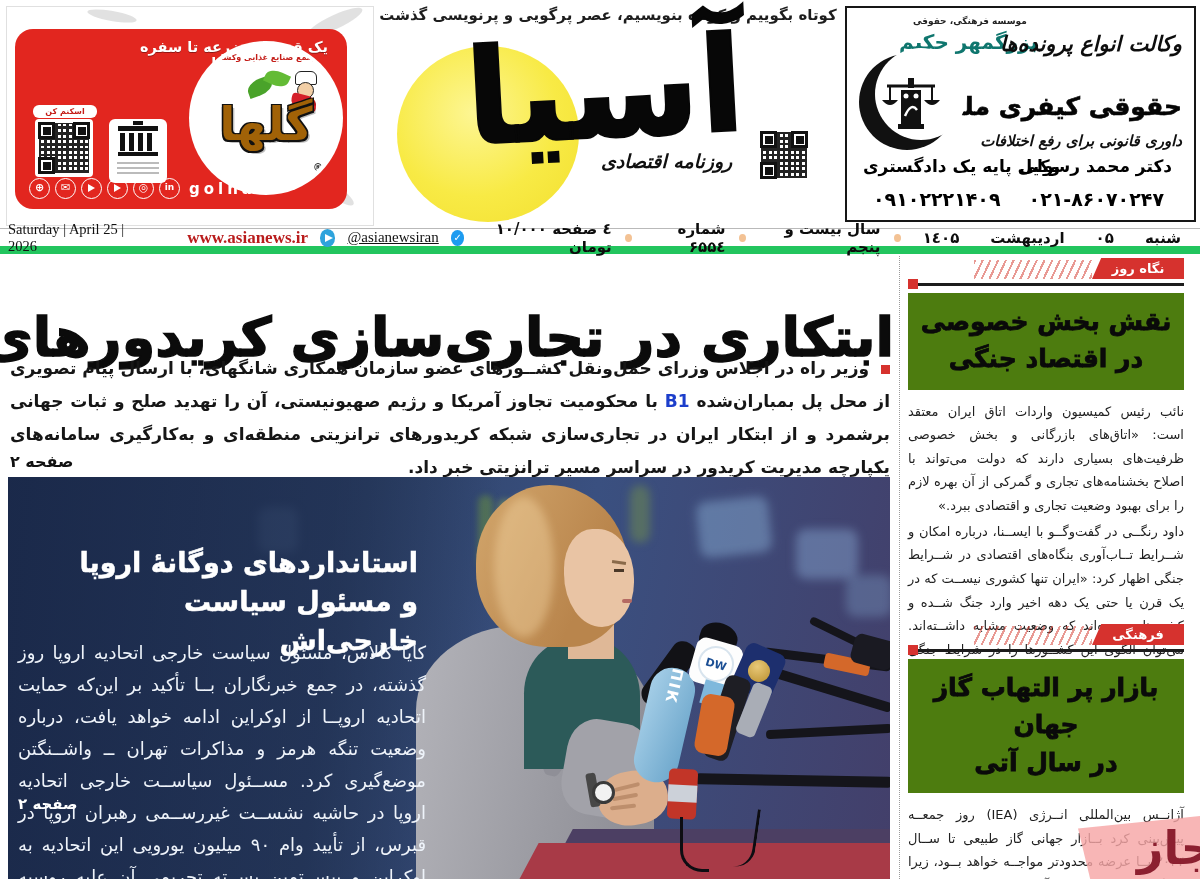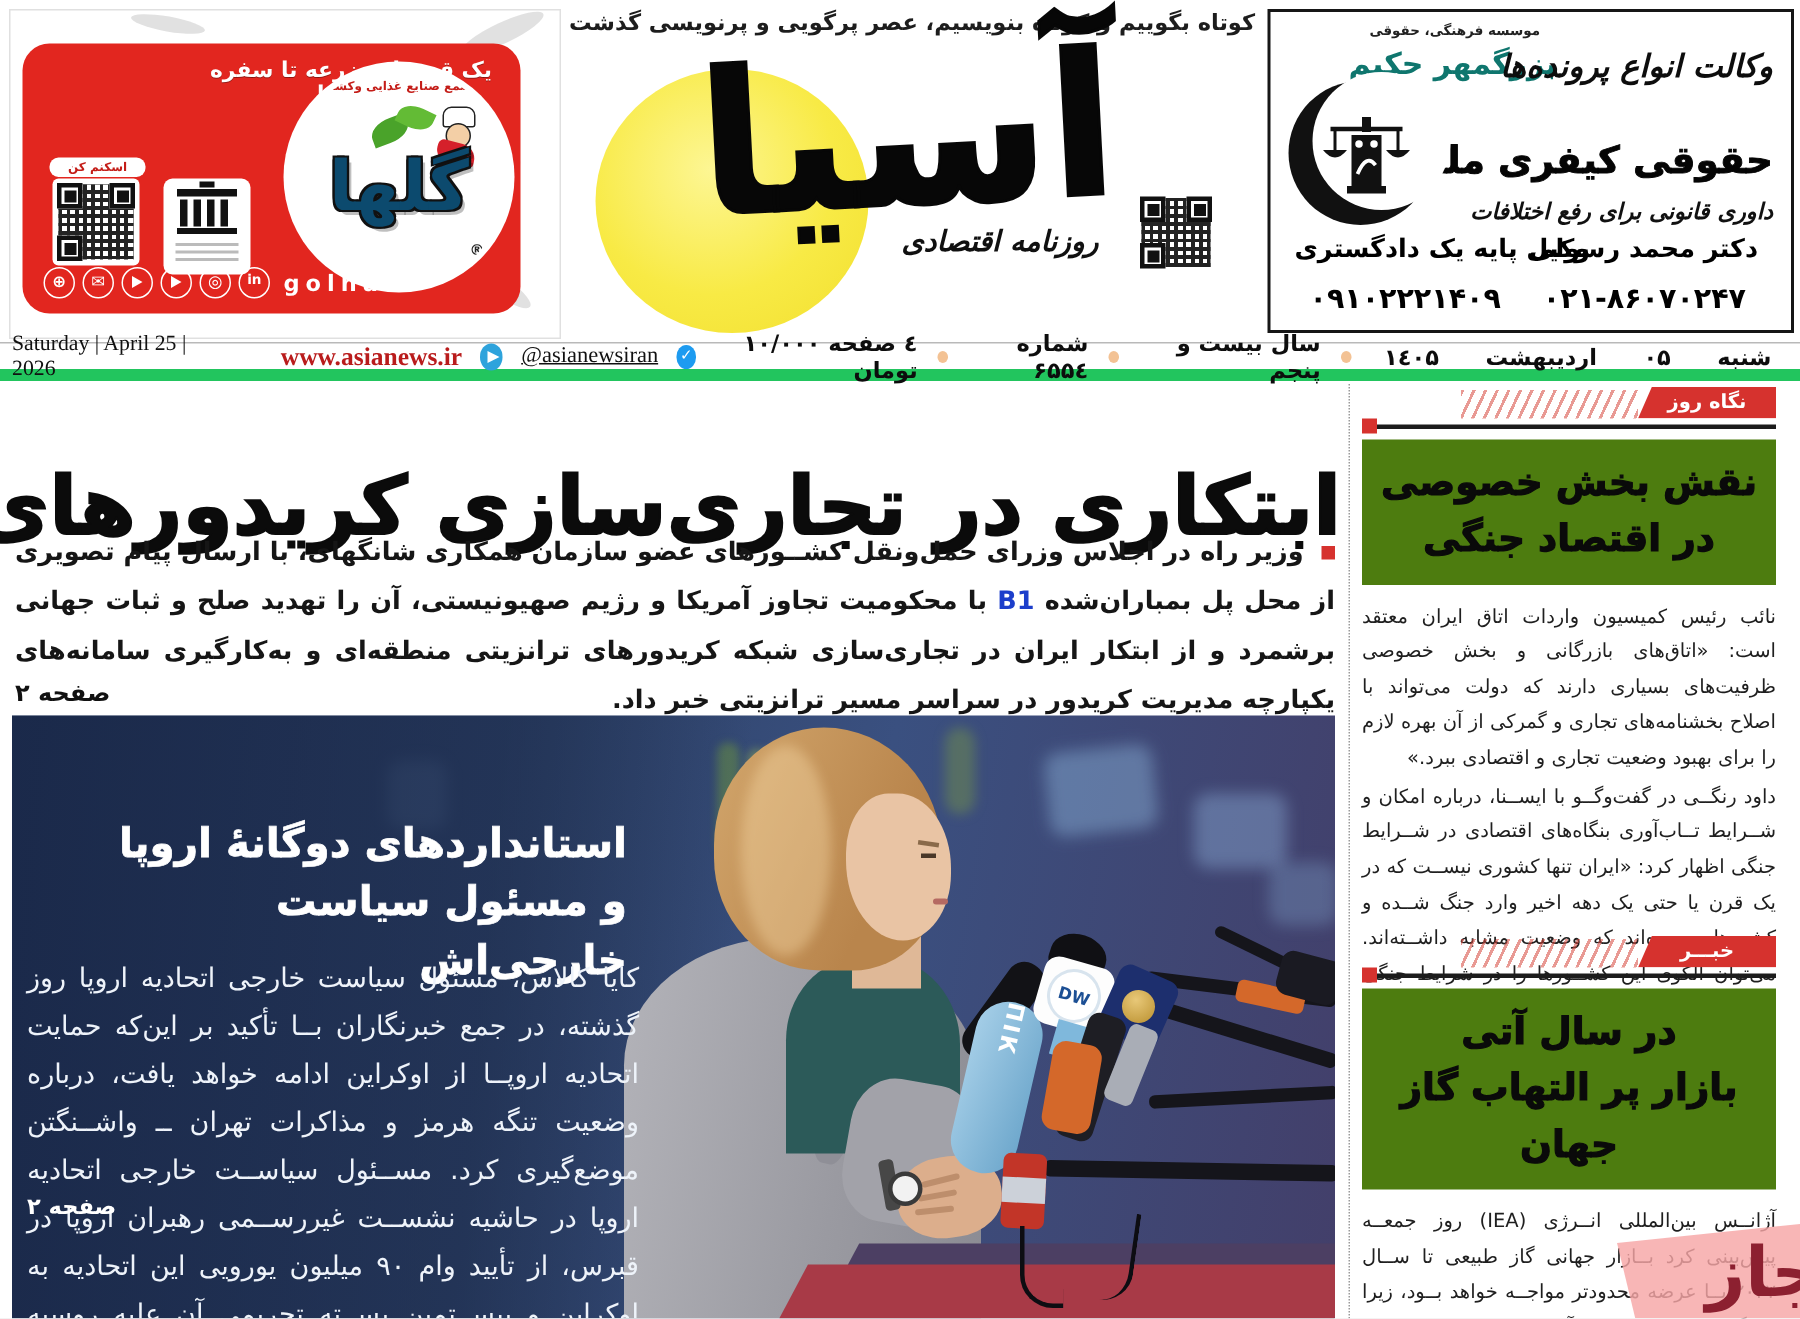--- a/index.html
+++ b/index.html
@@ -19,21 +19,21 @@
   .golha-slogan{position:absolute;top:10px;right:14px;left:120px;color:#fff;font-weight:bold;font-size:14.5px;text-align:center;text-shadow:0 1px 0 rgba(0,0,0,.35);}
   .golha-circle{position:absolute;left:178px;top:16px;width:146px;height:146px;background:#fff;border-radius:50%;box-shadow:0 0 0 4px #fff;overflow:hidden;}
   .golha-cap{position:absolute;top:8px;left:6px;right:6px;text-align:left;color:#c41d18;font-size:8px;font-weight:bold;}
   .chef{position:absolute;right:18px;top:26px;width:34px;height:40px;}
   .chef .hat{position:absolute;top:0;left:8px;width:20px;height:12px;background:#fff;border:1.5px solid #222;border-radius:6px 6px 2px 2px;}
   .chef .face{position:absolute;top:11px;left:10px;width:15px;height:15px;background:#f3cfa6;border:1px solid #222;border-radius:50%;}
   .chef .smock{position:absolute;top:24px;left:4px;width:26px;height:14px;background:#d5202a;border-radius:4px 10px 2px 8px;transform:rotate(14deg);}
   .leaf{position:absolute;background:#4aa32a;border-radius:60% 0 60% 0;}
   .lf1{left:54px;top:34px;width:26px;height:16px;transform:rotate(-20deg);}
   .lf2{left:72px;top:26px;width:24px;height:15px;transform:rotate(25deg);background:#63bb35;}
-  .golha-brand{position:absolute;left:0;right:0;top:52px;text-align:center;color:#0c4a6e;font-size:46px;font-weight:bold;
+  .golha-brand{position:absolute;left:0;right:0;top:52px;text-align:center;color:#a16207;font-size:46px;font-weight:bold;
       text-shadow:-1.5px -1.5px 0 #111,1.5px -1.5px 0 #111,-1.5px 1.5px 0 #111,1.5px 1.5px 0 #111,3px 3px 0 rgba(0,0,0,.25);}
   .golha-reg{position:absolute;right:16px;bottom:18px;font-size:10px;color:#222;font-weight:bold;}
   .qr{background:#fff;}
   .qr::before{content:"";position:absolute;inset:4px;
       background:repeating-linear-gradient(0deg,#111 0 2.5px,transparent 2.5px 5.5px),
                  repeating-linear-gradient(90deg,#111 0 2.5px,#fff 2.5px 5.5px);opacity:.92;}
   .fp{position:absolute;width:11px;height:11px;border:3px solid #111;background:#fff;z-index:2;}
   .fp::after{content:"";position:absolute;inset:1.5px;background:#111;}
   .fp.tl{top:3px;left:3px}.fp.tr{top:3px;right:3px}.fp.bl{bottom:3px;left:3px}
   .golha-qr{position:absolute;left:20px;top:90px;width:58px;height:58px;border-radius:4px;}
@@ -402,28 +402,28 @@
         <div>در اقتصاد جنگی</div>
       </div>
       <p class="sb-body" dir="rtl">نائب رئیس کمیسیون واردات اتاق ایران معتقد است: «اتاق‌های بازرگانی و بخش خصوصی ظرفیت‌های بسیاری دارند که دولت می‌تواند با اصلاح بخشنامه‌های تجاری و گمرکی از آن بهره لازم را برای بهبود وضعیت تجاری و اقتصادی ببرد.»</p>
       <p class="sb-body" dir="rtl">داود رنگــی در گفت‌وگــو با ایســنا، درباره امکان و شــرایط تــاب‌آوری بنگاه‌های اقتصادی در شــرایط جنگی اظهار کرد: «ایران تنها کشوری نیســت که در یک قرن یا حتی یک دهه اخیر وارد جنگ شــده و کشورهایی بوده‌اند که وضعیت مشابه داشــته‌اند. می‌توان الگوی این کشــورها را در شرایط جنگی بررســی کرد و دید که آن‌ها چه اقداماتی را برای بقا خودشان انجام داده‌اند.»</p>
       <div class="sb-page" dir="rtl">صفحه ۲</div>
     </section>
 
     <section class="sb-sec sec2">
       <div class="sb-head">
         <i class="hatch"></i>
-        <div class="sb-label" dir="rtl">خبـــر</div>
+        <div class="sb-label" dir="rtl">فرهنگی</div>
       </div>
       <div class="sb-rule">
           <i class="sq"></i>
         </div>
       <div class="sb-title" dir="rtl">
+        <div>بازار پر التهاب گاز جهان</div>
         <div>در سال آتی</div>
-        <div>بازار پر التهاب گاز جهان</div>
       </div>
       <p class="sb-body" dir="rtl">آژانــس بین‌المللی انــرژی (IEA) روز جمعــه پیش‌بینی کرد بــازار جهانی گاز طبیعی تا ســال ۲۰۲۷ بــا عرضه محدودتر مواجــه خواهد بــود، زیرا جنــگ در خاورمیانه و آســیب به زیرساخت‌های منطقــه‌ای، عرضــه را مختل کــرده و موج پیش‌بینی‌شــده ظرفیت جدید گاز طبیعی مایع (ال‌ان‌جی) را بــه تأخیر می‌اندازد. این آژانــس در آخرین گزارش فصلی بازار</p>
     </section>
 
   </aside>
 
   <div class="watermark">
     <span>جاز</span>
   </div>
 

